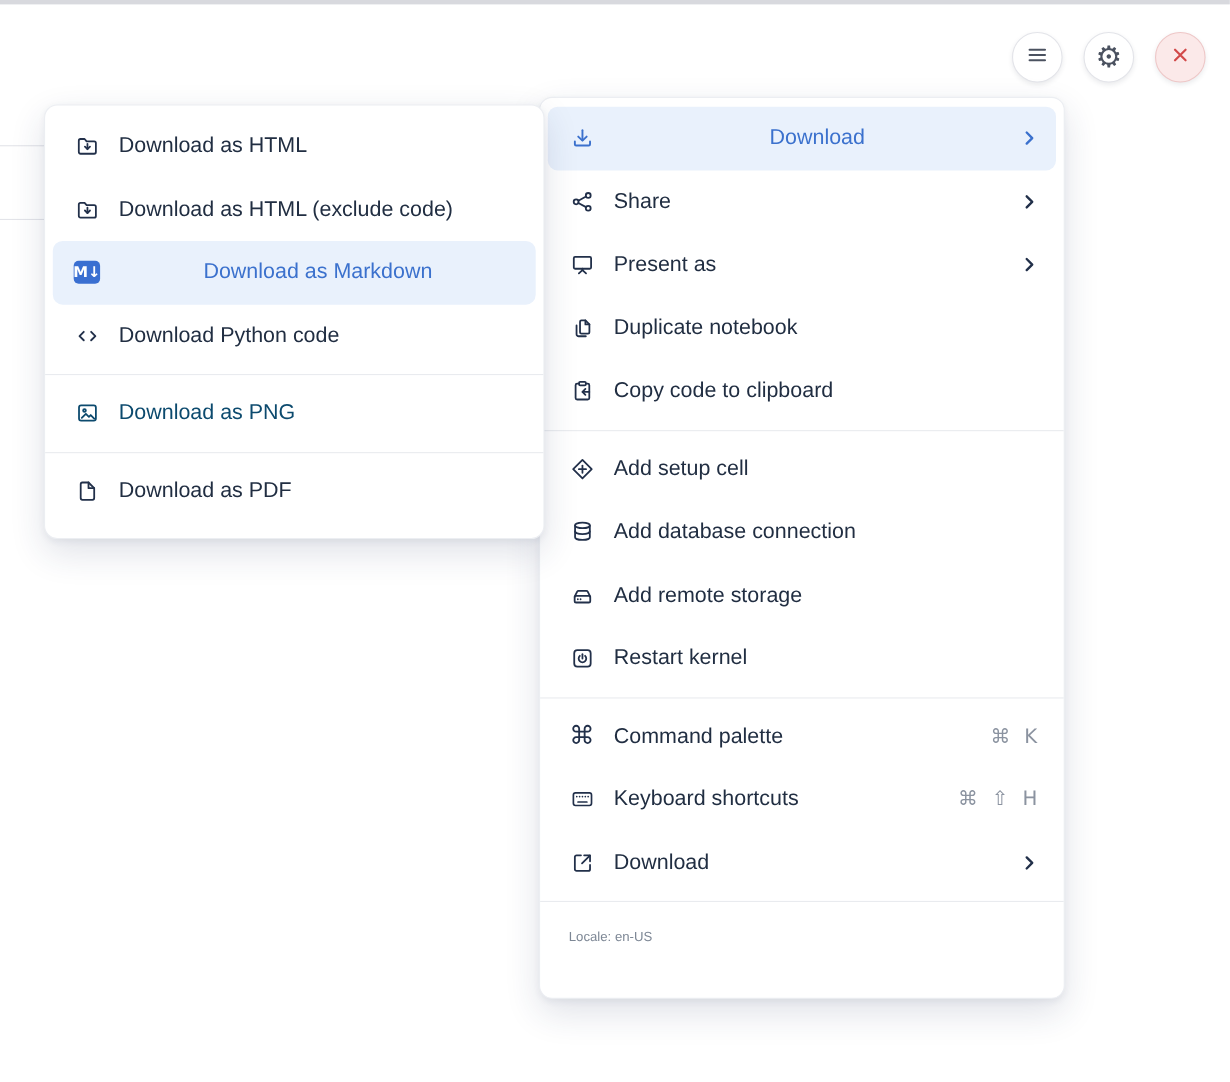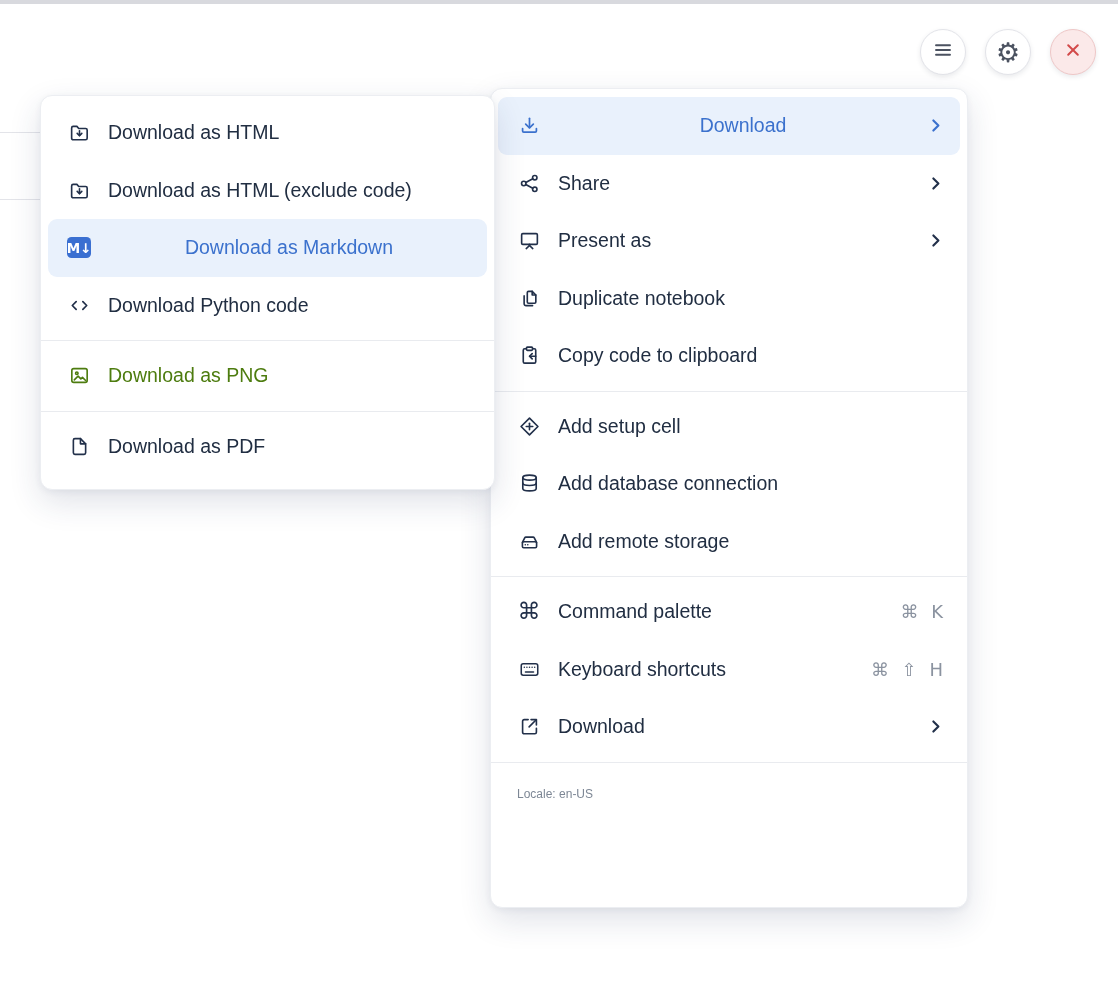--- a/index.html
+++ b/index.html
@@ -42,21 +42,21 @@
   .mi-label { flex:1; white-space:nowrap; }
   .mi-chevron { display:flex; color:#22304a; }
   .mi-shortcut { color:#8b93a0; font-size:18px; font-family:"DejaVu Sans",sans-serif; word-spacing:7px; white-space:nowrap; }
   .cmd-glyph { font-family:"DejaVu Sans",sans-serif; font-size:23px; color:#22304a; line-height:1; }
 
   .menu-item.active {
     background:#e9f1fc; border-radius:9px; margin:0 7px;
     padding:0 17px 0 19px; color:#3b71cd;text-align:center;
   }
   .menu-item.active .mi-icon, .menu-item.active .mi-chevron { color:#3b71cd; }
-  .menu-item.disabled, .menu-item.disabled .mi-icon { color:#4d7c0f; }
+  .menu-item.disabled, .menu-item.disabled .mi-icon { color:#0c4a6e; }
 
   .menu-divider { height:1px; background:#e9ebef; margin:6px 0; }
 
   .md-badge {
     width:29px; height:21px; background:#3a6fd1; border-radius:4.5px;
     color:#ffffff; font-size:13.5px; font-weight:bold;
     font-family:"DejaVu Sans",sans-serif;
     display:flex; align-items:center; justify-content:center;
   }
   .menu-footer { padding:9px 26px 0; }
@@ -259,20 +259,30 @@
       <svg width="23" height="23" viewBox="0 0 24 24" fill="none" stroke="currentColor" stroke-width="1.7" stroke-linecap="round" stroke-linejoin="round">
           <path d="M4.6 13l2.4-4.8a1.5 1.5 0 0 1 1.3-.8h7.4a1.5 1.5 0 0 1 1.3.8l2.4 4.8"></path>
           <rect x="4.6" y="12.3" width="14.8" height="6.2" rx="1.3"></rect>
           <path d="M7.6 15.4h.02"></path>
           <path d="M10.2 15.4h.02"></path>
         </svg>
     </span>
     <span class="mi-label">Add remote storage</span>
   </div>
 
+  <div class="menu-item">
+    <span class="mi-icon">
+      <svg width="23" height="23" viewBox="0 0 24 24" fill="none" stroke="currentColor" stroke-width="1.7" stroke-linecap="round" stroke-linejoin="round">
+          <rect x="4.2" y="4.2" width="15.6" height="15.6" rx="3"></rect>
+          <path d="M12 8v4.2"></path>
+          <path d="M9.5 9.6a3.6 3.6 0 1 0 5 0"></path>
+        </svg>
+    </span>
+    <span class="mi-label">Restart kernel</span>
+  </div>
 
   <div class="menu-divider"></div>
 
   <div class="menu-item">
     <span class="mi-icon">
         <span class="cmd-glyph">⌘</span>
       </span>
     <span class="mi-label">Command palette</span>
     <span class="mi-shortcut">⌘ K</span>
   </div>

